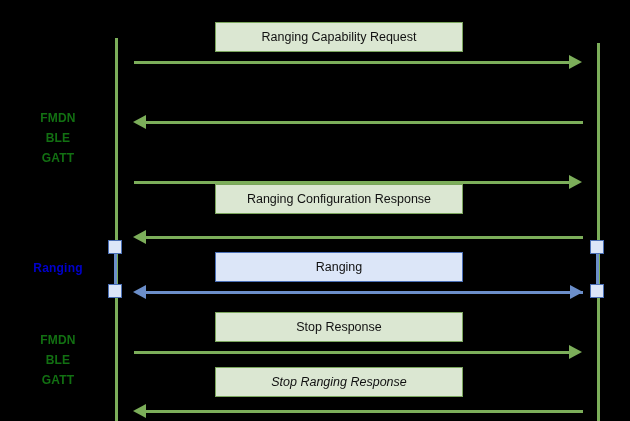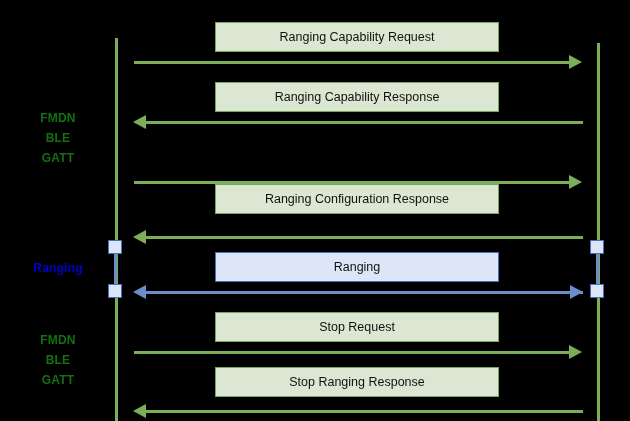--- a/index.html
+++ b/index.html
@@ -28,21 +28,21 @@
     line-height: 20px;
     letter-spacing: 0.2px;
     white-space: pre-line;
   }
   .phase-green { color: #127012; }
   .phase-blue  { color: #0000cc; }
 
   .msg-box {
     position: absolute;
     left: 215px;
-    width: 284px;
+    width: 248px;
     height: 30px;
     box-sizing: border-box;
     display: flex;
     align-items: center;
     justify-content: center;
     font-size: 12.5px;
     color: #111111;
   }
   .msg-box.green {
     background: #dbe7d2;
@@ -99,21 +99,20 @@
 GATT</div>
   <div class="phase-label phase-blue" style="left:18px; top:258px; width:80px;">Ranging</div>
   <div class="phase-label phase-green" style="left:18px; top:330px; width:80px;">FMDN
 BLE
 GATT</div>
 
   <div class="msg-box green" style="top:22px;">Ranging Capability Request</div>
   <div class="arrow-line green" style="left:134px; top:61px; width:435px;"></div>
   <div class="arrow-head green right" style="left:569px; top:55px;"></div>
 
-  <div class="msg-box green" style="top:82px;">Ranging Capability Response</div>
   <div class="arrow-line green" style="left:146px; top:121px; width:437px;"></div>
   <div class="arrow-head green left" style="left:133px; top:115px;"></div>
 
   <div class="arrow-line green" style="left:134px; top:181px; width:435px;"></div>
   <div class="arrow-head green right" style="left:569px; top:175px;"></div>
 
   <div class="msg-box green" style="top:184px;">Ranging Configuration Response</div>
   <div class="arrow-line green" style="left:146px; top:236px; width:437px;"></div>
   <div class="arrow-head green left" style="left:133px; top:230px;"></div>
 
@@ -123,21 +122,21 @@
 
   <div class="activation-bar" style="left:596px; top:245px; height:50px;"></div>
   <div class="activation-square" style="left:590px; top:240px;"></div>
   <div class="activation-square" style="left:590px; top:284px;"></div>
 
   <div class="msg-box blue" style="top:252px;">Ranging</div>
   <div class="arrow-line blue" style="left:146px; top:291px; width:437px;"></div>
   <div class="arrow-head blue left" style="left:133px; top:285px;"></div>
   <div class="arrow-head blue right" style="left:570px; top:285px;"></div>
 
-  <div class="msg-box green" style="top:312px;">Stop Request</div>
+  <div class="msg-box green" style="top:312px;">Stop Response</div>
   <div class="arrow-line green" style="left:134px; top:351px; width:435px;"></div>
   <div class="arrow-head green right" style="left:569px; top:345px;"></div>
 
-  <div class="msg-box green" style="top:367px;">Stop Ranging Response</div>
+  <div class="msg-box green" style="top:367px;font-style:italic;">Stop Ranging Response</div>
   <div class="arrow-line green" style="left:146px; top:410px; width:437px;"></div>
   <div class="arrow-head green left" style="left:133px; top:404px;"></div>
 
 </div>
 
 </body></html>

